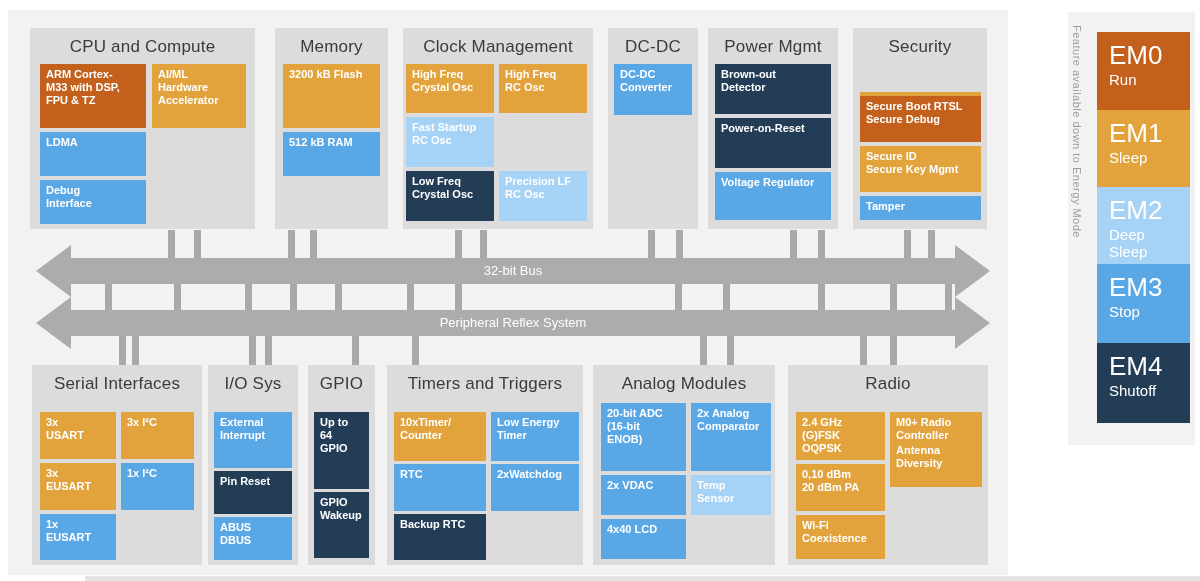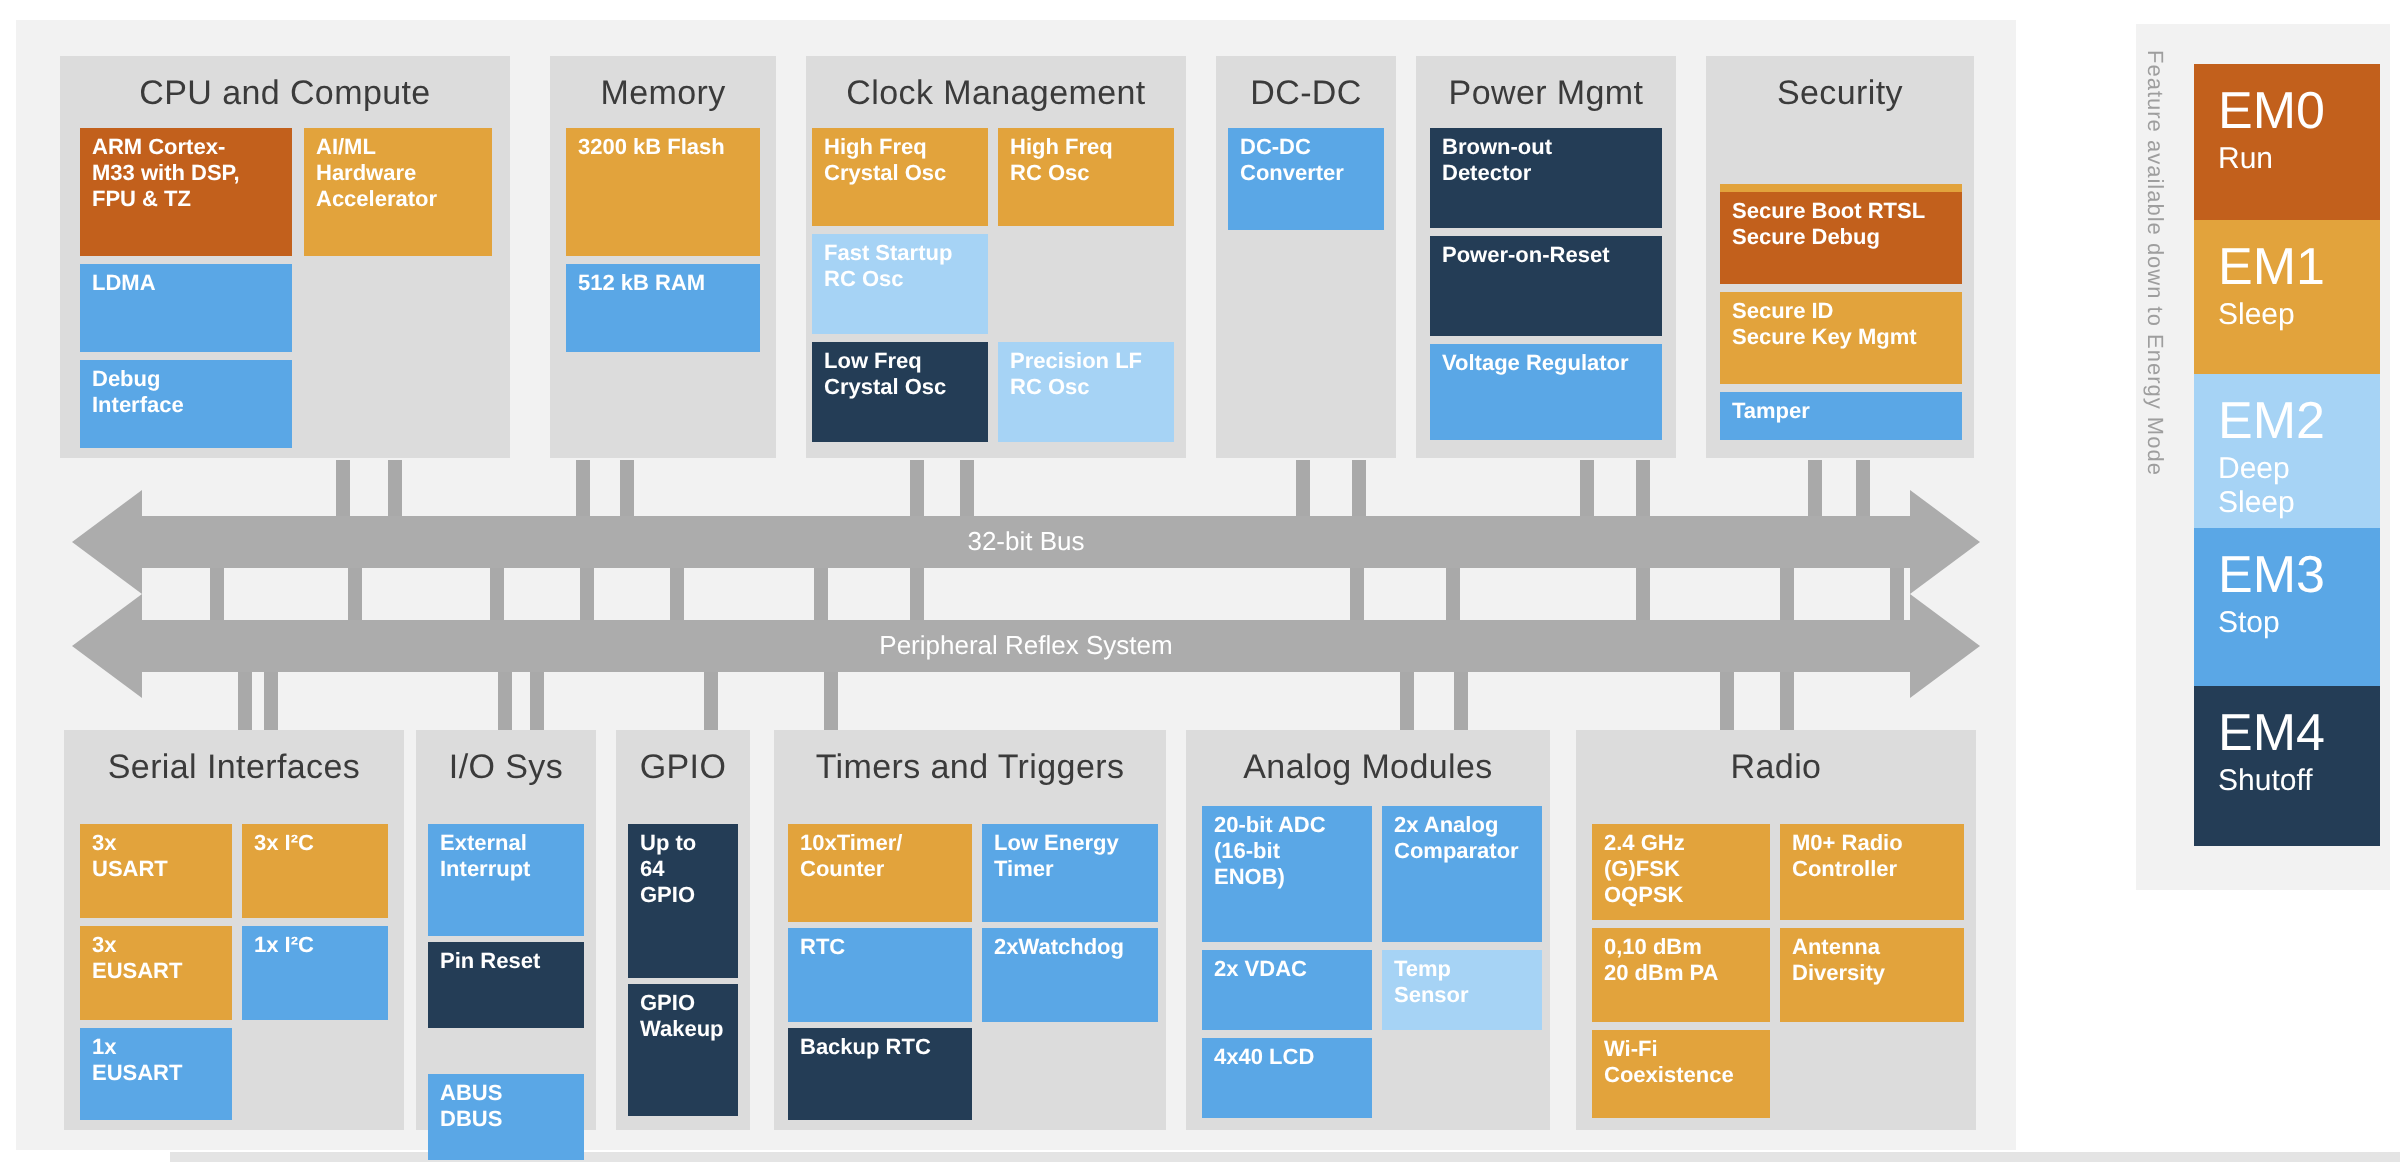--- a/index.html
+++ b/index.html
@@ -156,21 +156,21 @@
   <div class="block" style="left: 121px; top: 412px; width: 73px; height: 47px; background: rgb(226, 163, 60);">3x I²C</div>
   <div class="block" style="left: 40px; top: 463px; width: 76px; height: 47px; background: rgb(226, 163, 60);">3x
 EUSART</div>
   <div class="block" style="left: 121px; top: 463px; width: 73px; height: 47px; background: rgb(90, 167, 230);">1x I²C</div>
   <div class="block" style="left: 40px; top: 514px; width: 76px; height: 46px; background: rgb(90, 167, 230);">1x
 EUSART</div>
 
   <div class="block" style="left: 214px; top: 412px; width: 78px; height: 56px; background: rgb(90, 167, 230);">External
 Interrupt</div>
   <div class="block" style="left: 214px; top: 471px; width: 78px; height: 43px; background: rgb(36, 61, 86);">Pin Reset</div>
-  <div class="block" style="left: 214px; top: 517px; width: 78px; height: 43px; background: rgb(90, 167, 230); margin-top: 20px;">ABUS
+  <div class="block" style="left: 214px; top: 517px; width: 78px; height: 43px; background: rgb(90, 167, 230);">ABUS
 DBUS</div>
 
   <div class="block" style="left: 314px; top: 412px; width: 55px; height: 77px; background: rgb(36, 61, 86);">Up to
 64
 GPIO</div>
   <div class="block" style="left: 314px; top: 492px; width: 55px; height: 66px; background: rgb(36, 61, 86);">GPIO
 Wakeup</div>
 
   <div class="block" style="left: 394px; top: 412px; width: 92px; height: 49px; background: rgb(226, 163, 60);">10xTimer/
 Counter</div>
@@ -190,21 +190,21 @@
 Sensor</div>
   <div class="block" style="left: 601px; top: 519px; width: 85px; height: 40px; background: rgb(90, 167, 230);">4x40 LCD</div>
 
   <div class="block" style="left: 796px; top: 412px; width: 89px; height: 48px; background: rgb(226, 163, 60);">2.4 GHz
 (G)FSK
 OQPSK</div>
   <div class="block" style="left: 890px; top: 412px; width: 92px; height: 48px; background: rgb(226, 163, 60);">M0+ Radio
 Controller</div>
   <div class="block" style="left: 796px; top: 464px; width: 89px; height: 47px; background: rgb(226, 163, 60);">0,10 dBm
 20 dBm PA</div>
-  <div class="block" style="left: 890px; top: 464px; width: 92px; height: 47px; background: rgb(226, 163, 60);">Antenna
+  <div class="block" style="left: 890px; top: 440px; width: 92px; height: 47px; background: rgb(226, 163, 60);">Antenna
 Diversity</div>
   <div class="block" style="left: 796px; top: 515px; width: 89px; height: 44px; background: rgb(226, 163, 60);">Wi-Fi
 Coexistence</div>
 
   <div class="vlabel" style="left:1071px;top:25px;height:408px">Feature available down to Energy Mode</div>
 
   <div class="em-block" style="left: 1097px; top: 32px; width: 93px; height: 78px; background: rgb(194, 96, 28);">
     <div class="em-name">EM0</div>
     <div class="em-sub">Run</div>
   </div>

